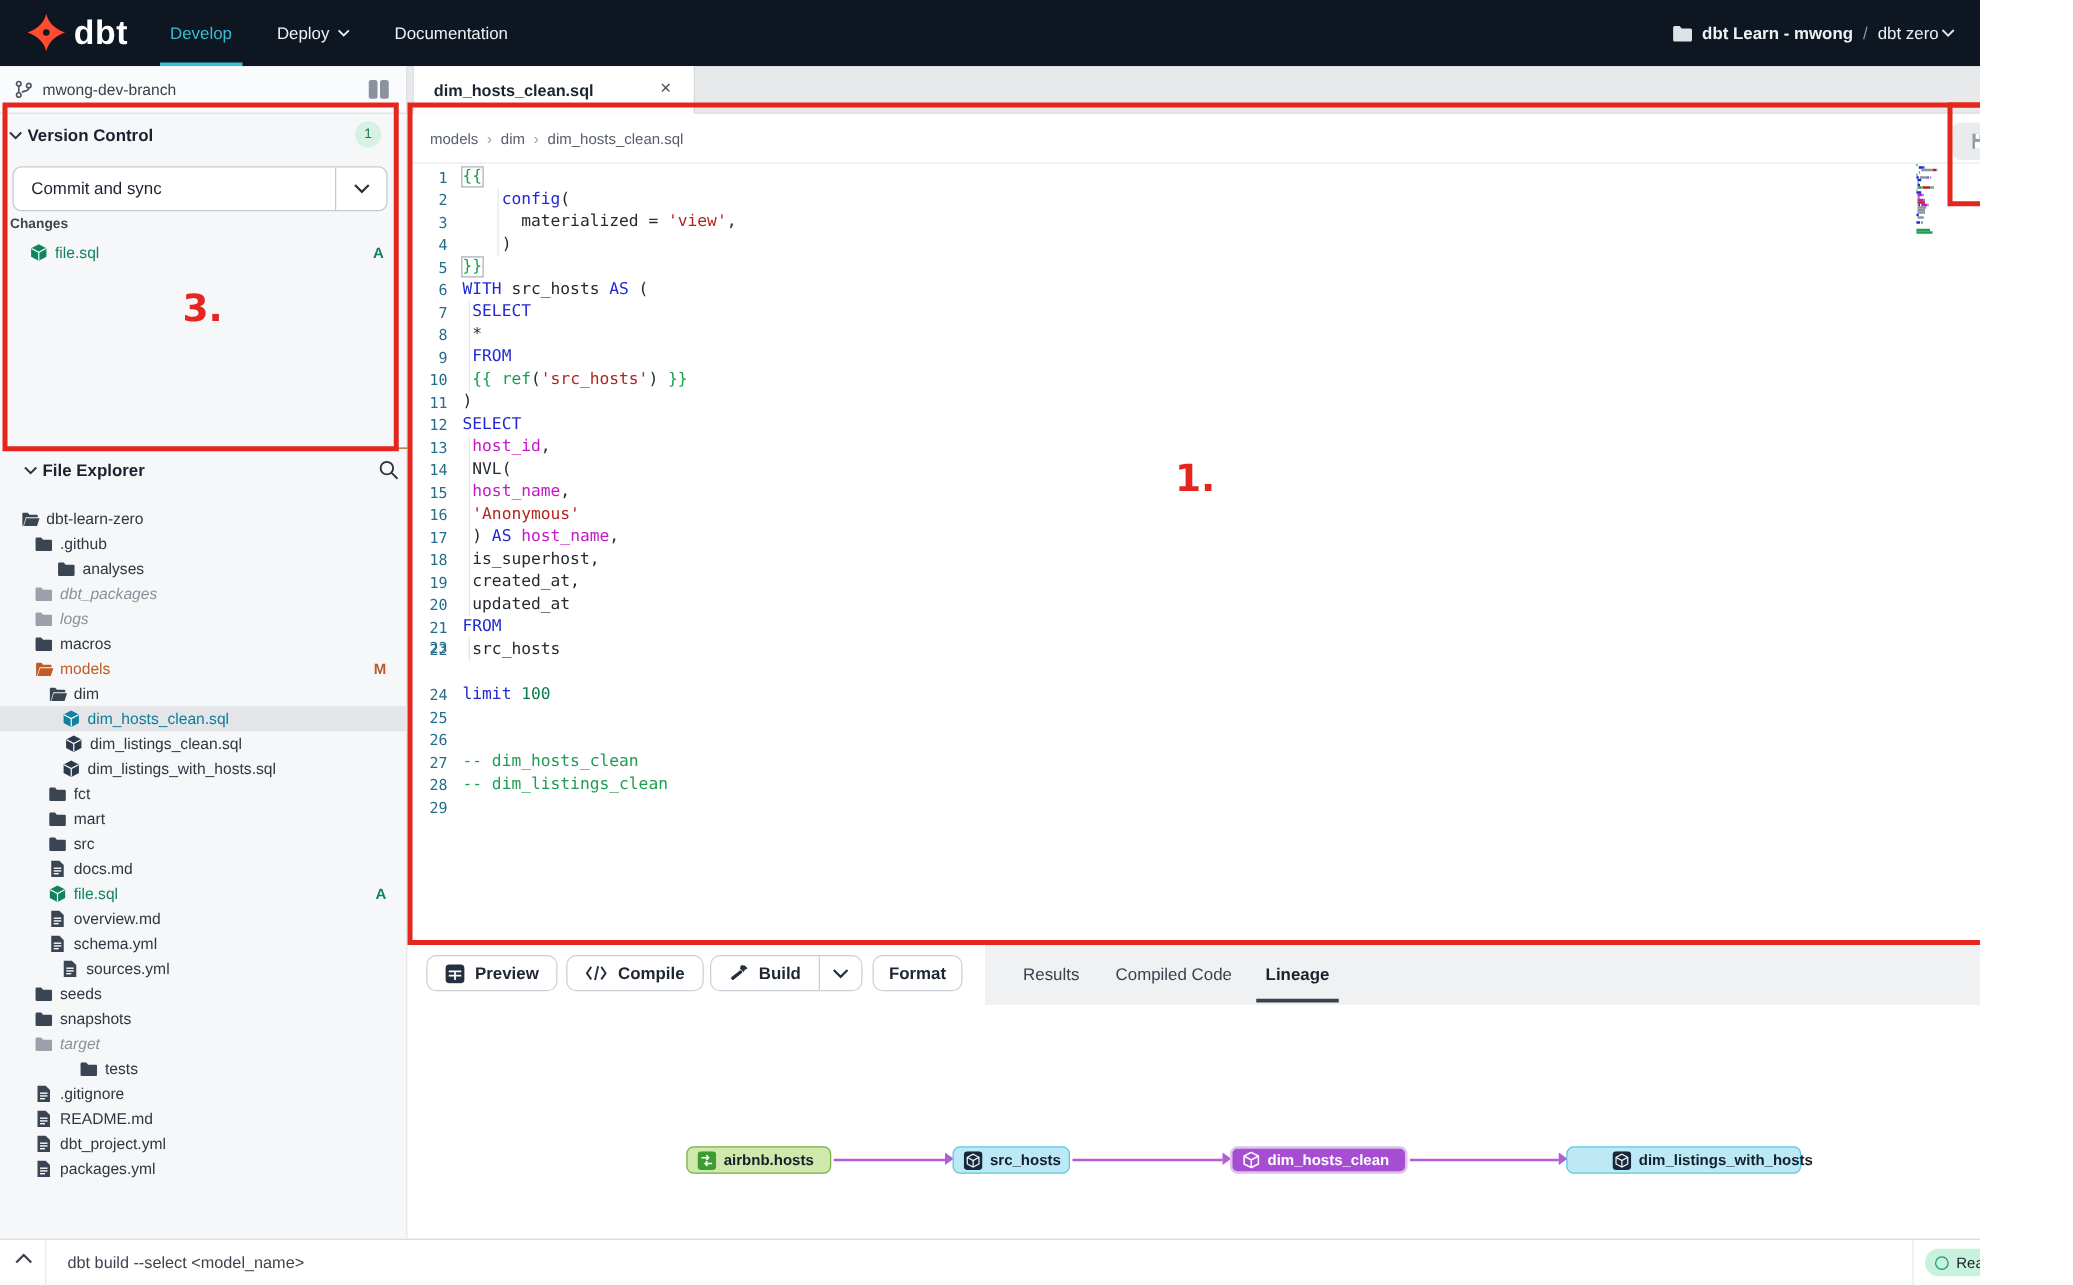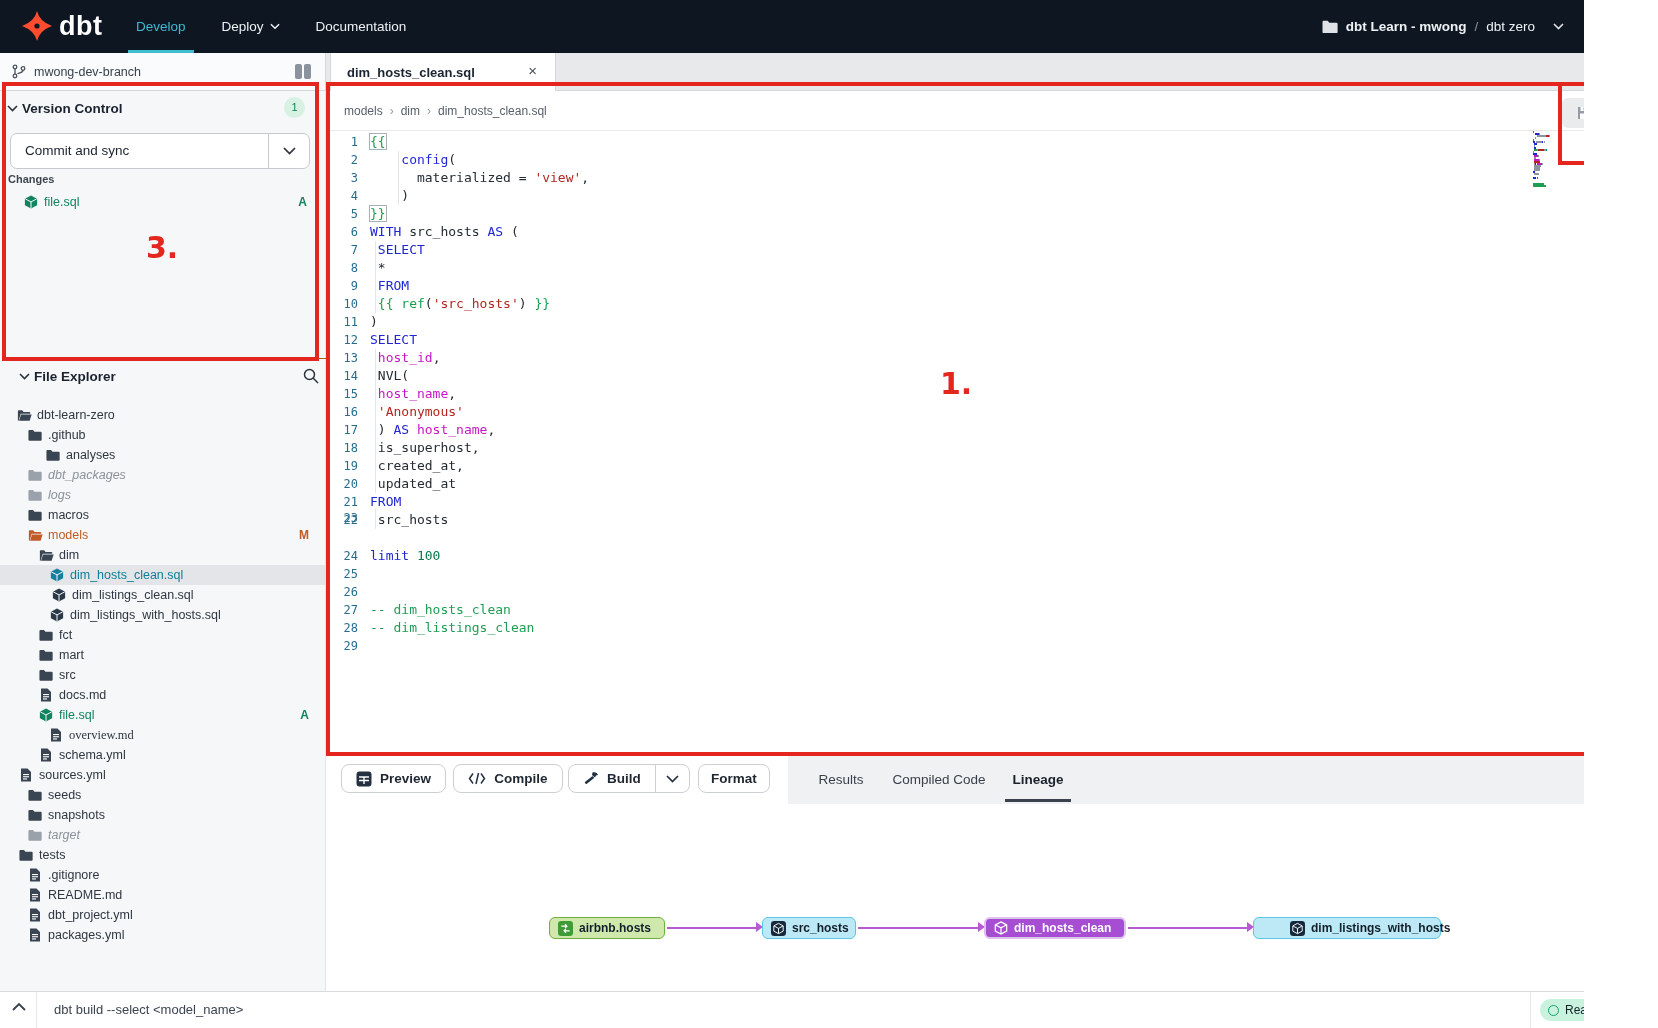--- a/index.html
+++ b/index.html
@@ -11,21 +11,21 @@
   .logo{position:absolute;left:22px;top:11px;display:flex;align-items:center;gap:7px;}
   .logo .word{color:#fff;font-size:27px;font-weight:bold;letter-spacing:.5px;line-height:30px;}
   .navitems{position:absolute;left:118px;top:0;height:53px;display:flex;}
   .navitem{position:relative;height:53px;display:flex;align-items:center;padding:0 18px;font-size:13.5px;font-weight:normal;color:#eef1f4;cursor:pointer;}
   .navitem.active{color:#3dbcd2;}
   .navitem.active .under{position:absolute;left:10px;right:10px;bottom:0;height:3px;background:#3dbcd2;}
   .navitem .chev{margin-left:6px;}
   .nav-right{position:absolute;right:0;top:0;height:53px;display:flex;align-items:center;color:#eef1f4;font-size:13.5px;}
   .projwrap{display:flex;align-items:center;gap:8px;font-weight:bold;}
   .projslash{color:#8a93a0;margin:0 8px;font-weight:normal;}
-  .envwrap{display:flex;align-items:center;gap:18px;font-weight:normal;}
+  .envwrap{display:flex;align-items:center;gap:2px;font-weight:normal;}
   .helpq{font-size:18px;font-weight:bold;color:#d6dbe0;margin-left:26px;cursor:pointer;}
   .gear{font-size:19px;color:#d6dbe0;margin-left:18px;margin-right:22px;cursor:pointer;}
   
   .tabstrip{position:absolute;left:0;top:53px;width:1658px;height:38px;background:#e8e9eb;border-bottom:1px solid #d6d8db;box-sizing:border-box;}
   .branchbar{position:absolute;left:0;top:0;width:326px;height:37px;background:#fafbfc;border-right:1px solid #d6d8db;box-sizing:border-box;display:flex;align-items:center;}
   .branchname{font-size:12.5px;color:#39414c;margin-left:8px;}
   .bookicon{position:absolute;right:14px;top:11px;display:flex;gap:2px;cursor:pointer;}
   .bookicon i{display:block;width:7px;height:15px;background:#8a929e;border-radius:2px;}
   .tab-active{position:absolute;left:330px;top:0;width:226px;height:38px;background:#fff;border-left:1px solid #d6d8db;border-right:1px solid #d6d8db;box-sizing:border-box;display:flex;align-items:center;}
   .tab-active .tlabel{font-size:13px;font-weight:bold;color:#1b2430;margin-left:16px;}
@@ -375,21 +375,21 @@
         <div class="trow green" style="padding-left: 38px;">
           <span class="ticon">
             <svg width="14" height="14" viewBox="0 0 16 16">
               <path fill="#10845e" d="M8 .5 15 4.2v7.6L8 15.5 1 11.8V4.2Z"></path>
               <path d="M1.4 4.4 8 7.9l6.6-3.5M8 7.9V15" stroke="#fff" stroke-width="1.1" fill="none"></path>
             </svg>
           </span>
           <span class="tname">file.sql</span>
           <span class="tbadge A">A</span>
         </div>
-        <div class="trow " style="padding-left: 48px; font-family: Liberation Serif, serif;">
+        <div class="trow " style="padding-left: 38px;">
           <span class="ticon">
             <svg width="12" height="14" viewBox="0 0 12 14">
               <path fill="#3a4553" d="M1 .5h6.5L11 4v9.5H1z"></path>
               <rect x="3" y="6" width="6" height="1.1" fill="#fff"></rect>
               <rect x="3" y="8.2" width="6" height="1.1" fill="#fff"></rect>
               <rect x="3" y="10.4" width="4" height="1.1" fill="#fff"></rect>
             </svg>
           </span>
           <span class="tname">overview.md</span>
         </div>
@@ -397,21 +397,21 @@
           <span class="ticon">
             <svg width="12" height="14" viewBox="0 0 12 14">
               <path fill="#3a4553" d="M1 .5h6.5L11 4v9.5H1z"></path>
               <rect x="3" y="6" width="6" height="1.1" fill="#fff"></rect>
               <rect x="3" y="8.2" width="6" height="1.1" fill="#fff"></rect>
               <rect x="3" y="10.4" width="4" height="1.1" fill="#fff"></rect>
             </svg>
           </span>
           <span class="tname">schema.yml</span>
         </div>
-        <div class="trow " style="padding-left: 18px;">
+        <div class="trow " style="padding-left: 48px;">
           <span class="ticon">
             <svg width="12" height="14" viewBox="0 0 12 14">
               <path fill="#3a4553" d="M1 .5h6.5L11 4v9.5H1z"></path>
               <rect x="3" y="6" width="6" height="1.1" fill="#fff"></rect>
               <rect x="3" y="8.2" width="6" height="1.1" fill="#fff"></rect>
               <rect x="3" y="10.4" width="4" height="1.1" fill="#fff"></rect>
             </svg>
           </span>
           <span class="tname">sources.yml</span>
         </div>
@@ -432,21 +432,21 @@
           <span class="tname">snapshots</span>
         </div>
         <div class="trow muted" style="padding-left: 27px;">
           <span class="ticon">
             <svg width="14" height="13" viewBox="0 0 16 14">
               <path fill="#9aa1ab" d="M0.5 2a1.2 1.2 0 0 1 1.2-1.2h4l1.7 1.9h7a1.2 1.2 0 0 1 1.2 1.2v8a1.2 1.2 0 0 1-1.2 1.2H1.7a1.2 1.2 0 0 1-1.2-1.2z"></path>
             </svg>
           </span>
           <span class="tname">target</span>
         </div>
-        <div class="trow " style="padding-left: 18px;">
+        <div class="trow " style="padding-left: 43px; margin-left: 20px;">
           <span class="ticon">
             <svg width="14" height="13" viewBox="0 0 16 14">
               <path fill="#3a4553" d="M0.5 2a1.2 1.2 0 0 1 1.2-1.2h4l1.7 1.9h7a1.2 1.2 0 0 1 1.2 1.2v8a1.2 1.2 0 0 1-1.2 1.2H1.7a1.2 1.2 0 0 1-1.2-1.2z"></path>
             </svg>
           </span>
           <span class="tname">tests</span>
         </div>
         <div class="trow " style="padding-left: 27px;">
           <span class="ticon">
             <svg width="12" height="14" viewBox="0 0 12 14">

